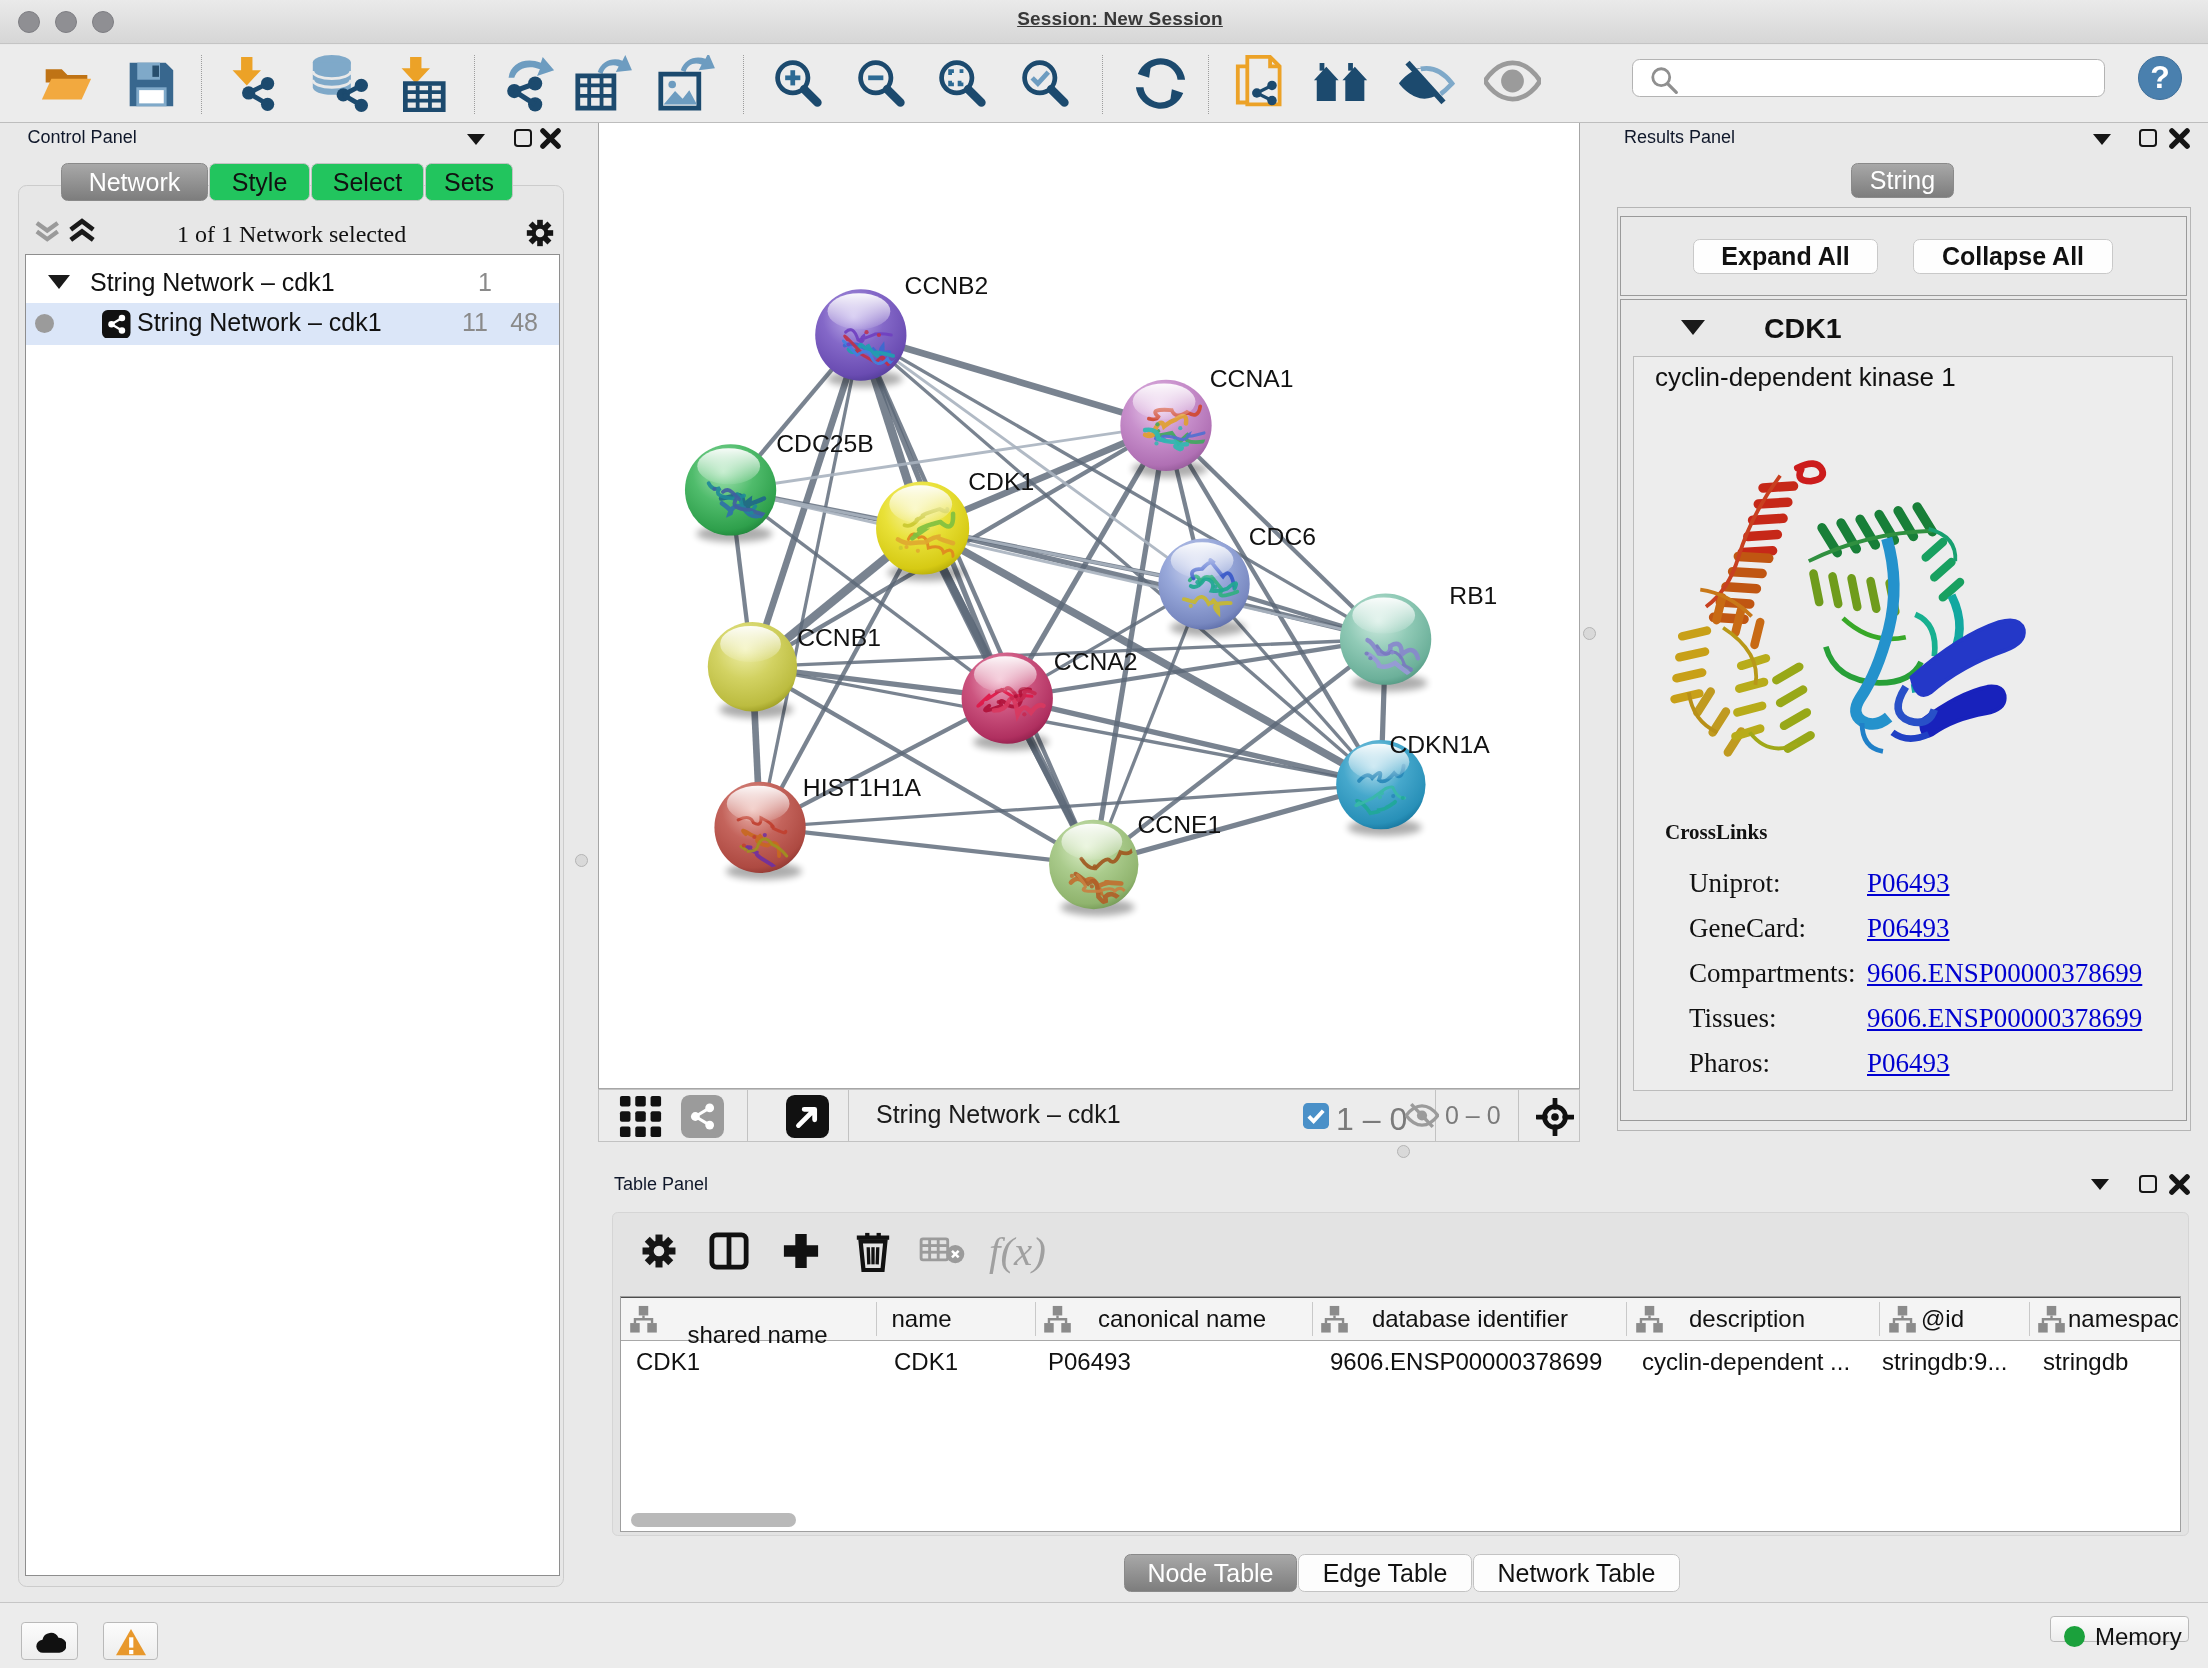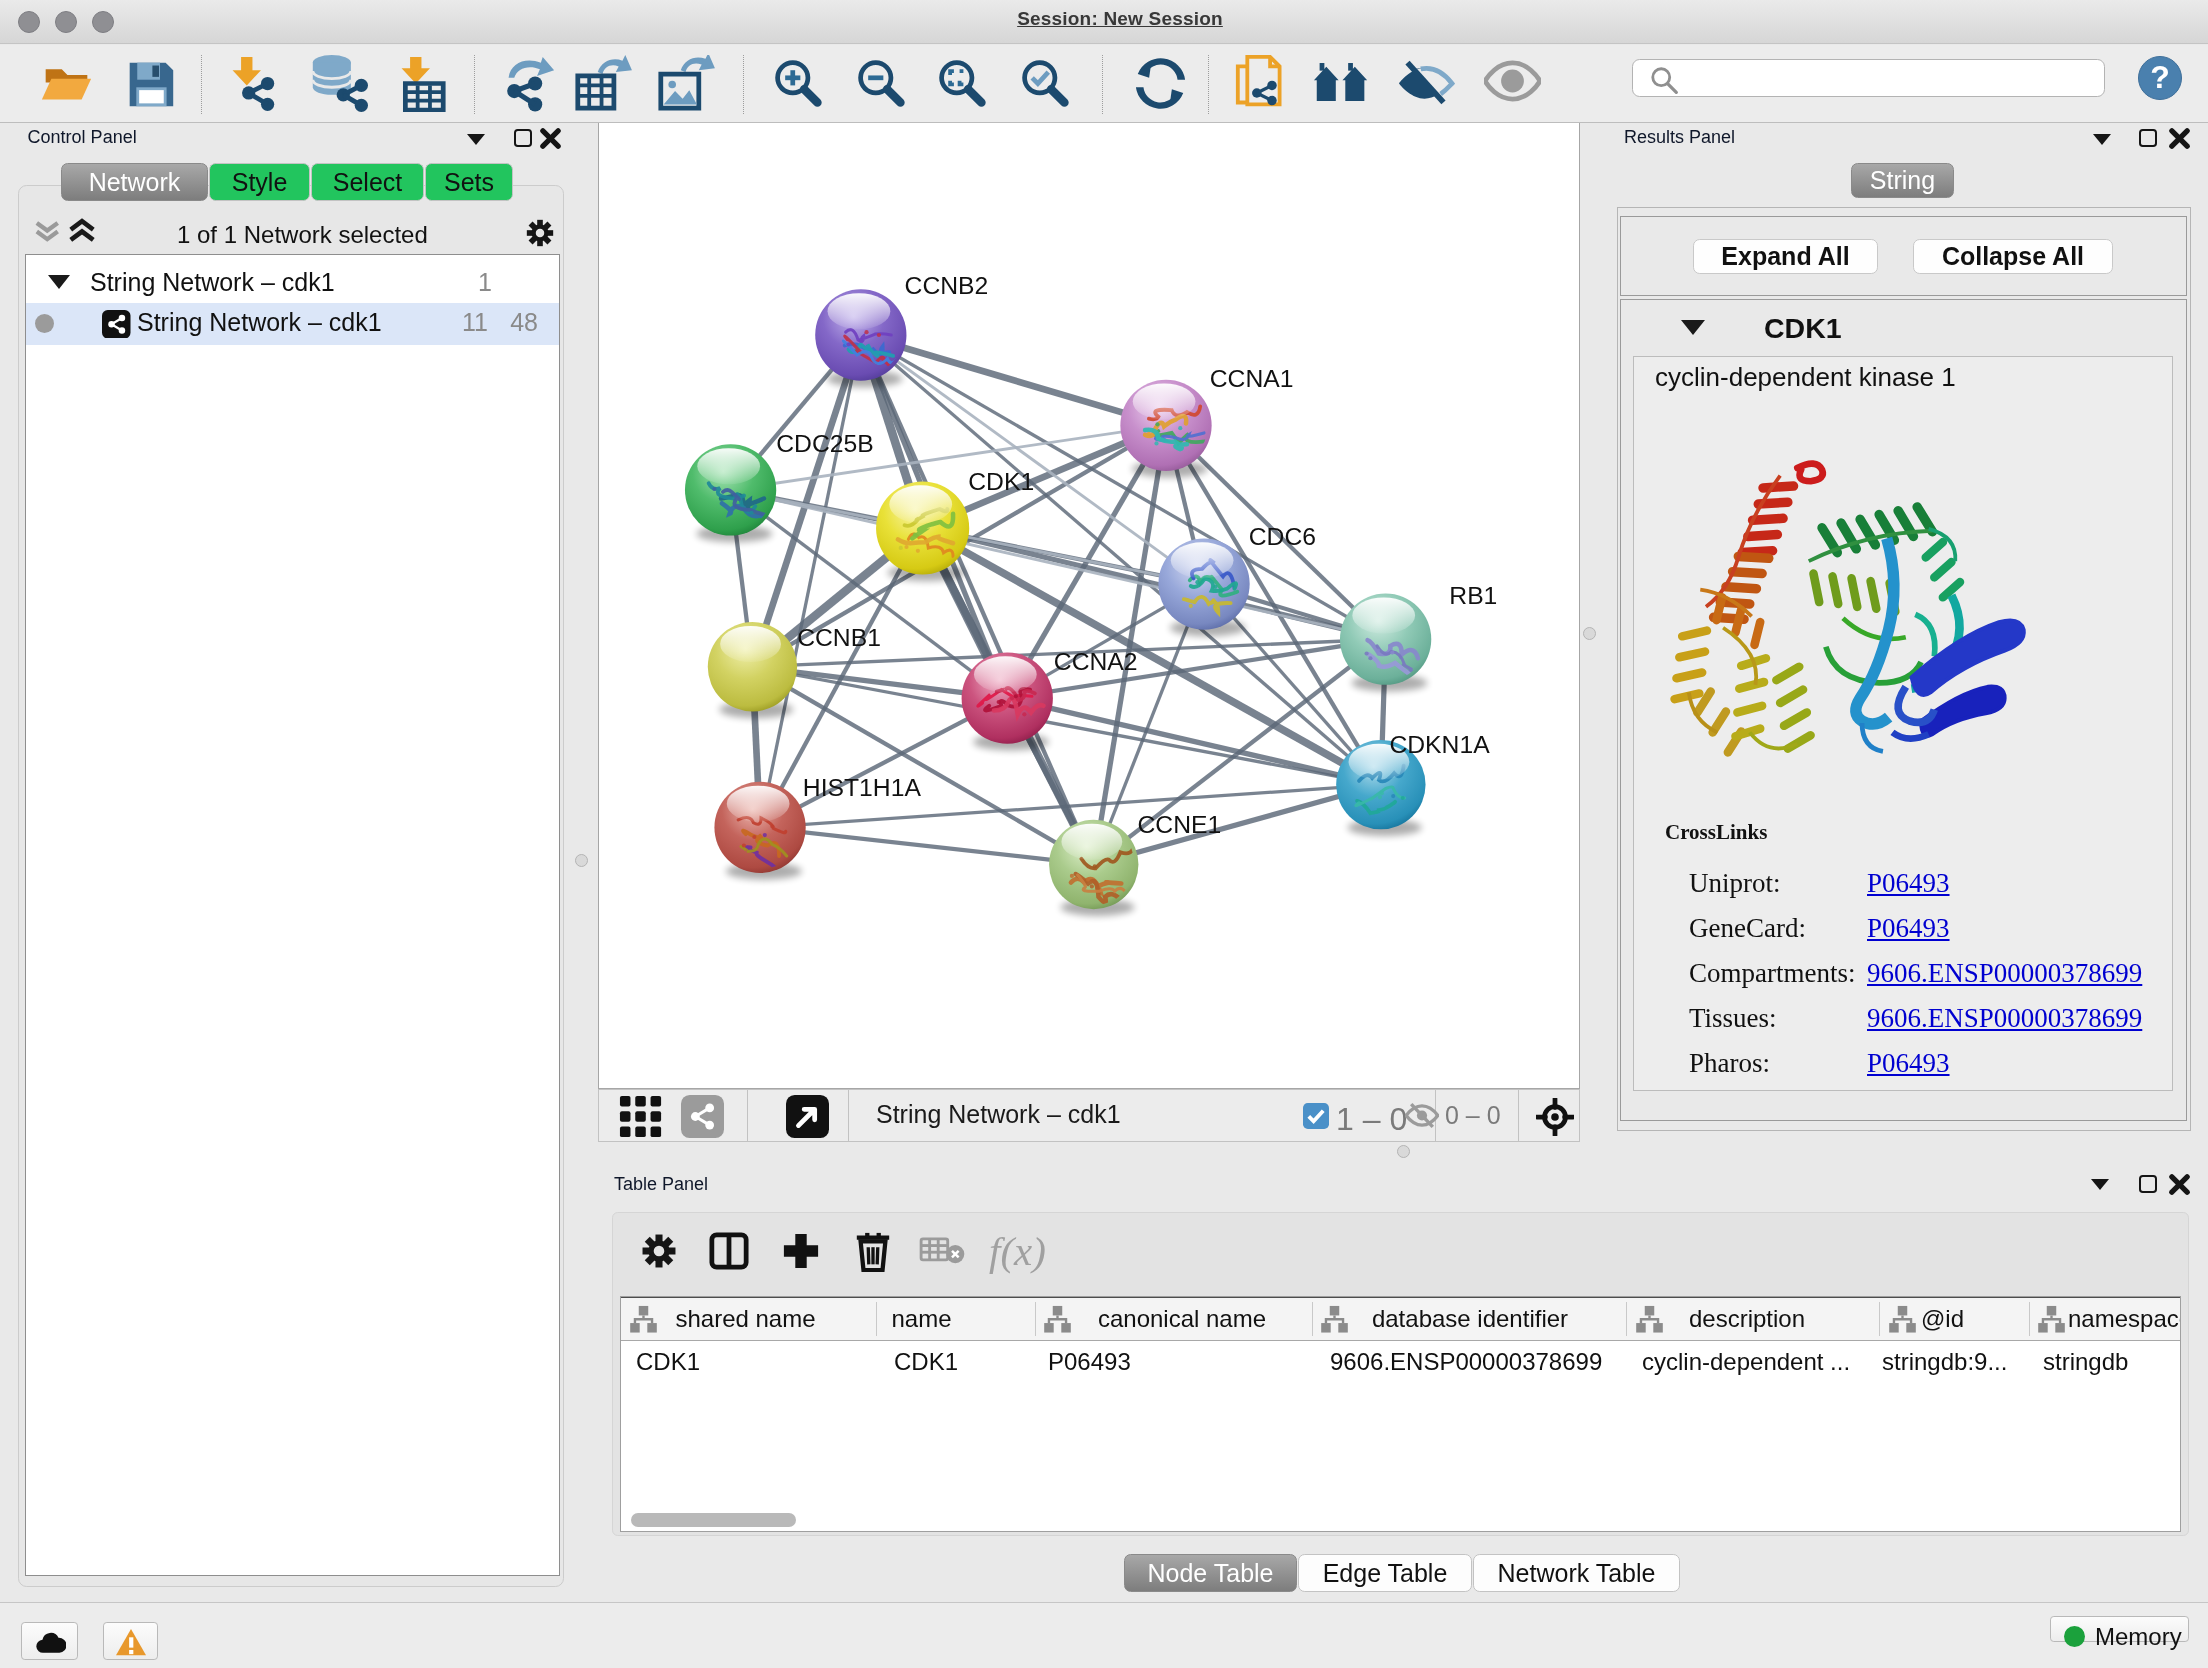--- a/index.html
+++ b/index.html
@@ -254,21 +254,21 @@
         <path d="M4 3 L15 11 L26 3"></path>
         <path d="M4 12 L15 20 L26 12"></path>
       </g>
   </svg>
   <svg style="position:absolute; left:42px; top:6.7px;" width="30" height="27" viewBox="0 0 32 28">
     <g stroke="#1a1a1a" stroke-width="5" fill="none">
         <path d="M4 12 L16 3 L28 12"></path>
         <path d="M4 23 L16 14 L28 23"></path>
       </g>
   </svg>
-  <span style="position:absolute; left:152px; top:9.5px; font-size:24px; color:#111;">1 of 1 Network selected</span>
+  <span style="position:absolute; left:152px; top:9.5px; font-size:24px; color:#111;font-family:Liberation Serif, serif;">1 of 1 Network selected</span>
   <svg style="position:absolute; left:499px; top:5.7px;" width="32" height="32" viewBox="0 0 34 34">
     <g fill="#151515">
       <circle cx="17" cy="17" r="9"></circle>
       <g stroke="#151515" stroke-width="6">
         <line x1="17" y1="3" x2="17" y2="31"></line>
           <line x1="3" y1="17" x2="31" y2="17"></line>
         <line x1="7" y1="7" x2="27" y2="27"></line>
           <line x1="27" y1="7" x2="7" y2="27"></line>
       </g>
     </g>
@@ -839,21 +839,21 @@
   </g>
   <circle cx="38" cy="18" r="9.5" fill="#9b9b9b"></circle>
   <g stroke="#fff" stroke-width="2.6">
       <line x1="34.5" y1="14.5" x2="41.5" y2="21.5"></line>
       <line x1="41.5" y1="14.5" x2="34.5" y2="21.5"></line>
     </g>
 </svg>
 <div class="abs" style="left:989px; top:1227px; font-family:'Liberation Serif',serif; font-style:italic; font-size:41px; color:#a0a0a0;">f(x)</div>
 <div id="tp-table" class="abs">
   <div id="tp-header">
-    <div class="th" style="left:39px; width:171px;">shared name</div>
+    <div class="th" style="left:51px; width:171px;margin-top:16px;">shared name</div>
     <div class="thsep" style="left:255px;"></div>
     <div class="th" style="left:253px; width:95px;">name</div>
     <div class="thsep" style="left:414px;"></div>
     <div class="th" style="left:447px; width:228px;">canonical name</div>
     <div class="thsep" style="left:691px;"></div>
     <div class="th" style="left:716px; width:266px;">database identifier</div>
     <div class="thsep" style="left:1005px;"></div>
     <div class="th" style="left:1031px; width:190px;">description</div>
     <div class="thsep" style="left:1258px;"></div>
     <div class="th" style="left:1274px; width:95px;">@id</div>

